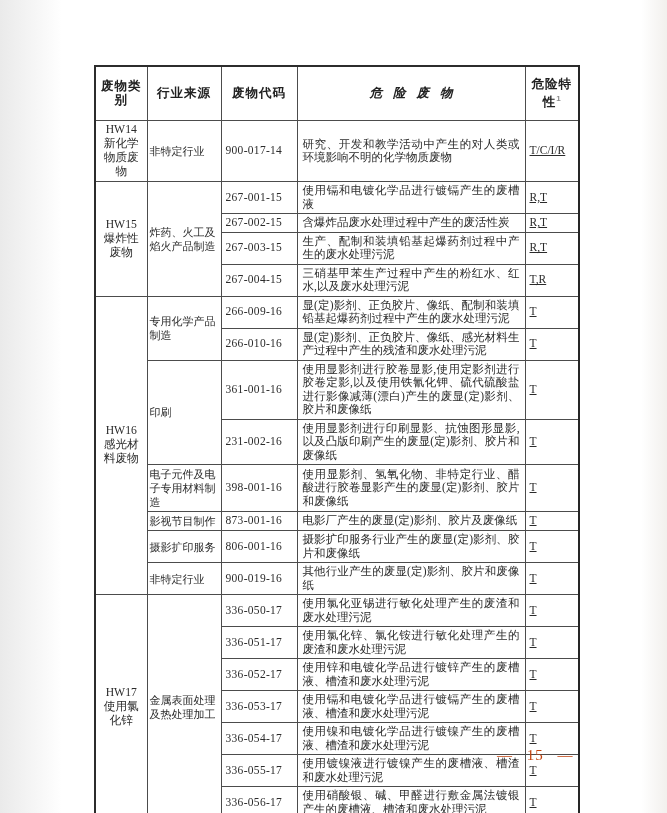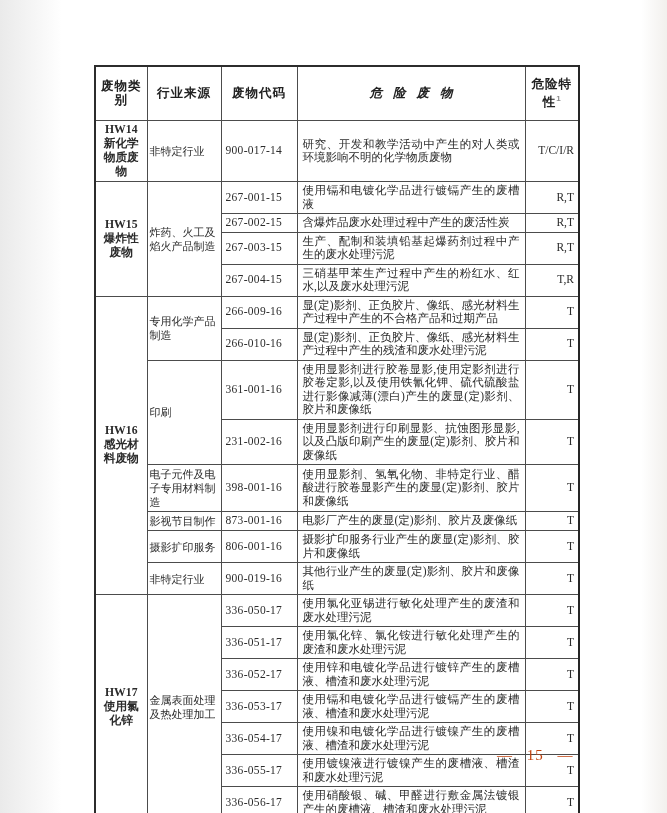--- a/index.html
+++ b/index.html
@@ -37,25 +37,25 @@
     font-family:"Liberation Sans","DejaVu Sans",sans-serif;
     font-weight:700;
     font-size:12.5px;
     letter-spacing:1px;
     padding:11px 2px;
     text-align:center;
     color:#222;
   }
   th.waste-h .h-label { letter-spacing:11px; padding-left:11px;font-style:italic; }
   .hdr-sup { font-size:8px; color:#8a8a8a; vertical-align:super; letter-spacing:0; }
-  td.cat-cell { text-align:center; line-height:14px; font-size:11.7px; padding:2px 2px;font-weight:bold; }
+  td.cat-cell { text-align:center; line-height:14px; font-size:11.7px; padding:2px 2px; }
   td.industry-cell { line-height:14px; font-size:11px; padding:2px 2px; }
   td.code-cell { text-align:left; white-space:nowrap; letter-spacing:0.3px; }
   td.desc-cell { text-align:justify; text-align-last:left; padding:2px 5px;margin-left:34px; }
-  td.char-cell { text-align:right; }
+  td.char-cell { text-align:left;text-decoration:underline; }
   .page-number {
     position:absolute; left:497px; top:747px;
     font-size:15px; letter-spacing:1px; word-spacing:9px; color:#c2410c;
   }
 </style>
 </head>
 <body>
 
 <div class="page">
   <div class="edge-left"></div>
@@ -115,21 +115,21 @@
         <td class="char-cell">T,R</td>
       </tr>
 
       <tr>
         <td class="cat-cell" rowspan="8">
           <div>HW16</div>
           <div>感光材料废物</div>
         </td>
         <td class="industry-cell" rowspan="2">专用化学产品制造</td>
         <td class="code-cell">266-009-16</td>
-        <td class="desc-cell">显(定)影剂、正负胶片、像纸、感光材料生产过程中产生的不合格产品和过期产品</td>
+        <td class="desc-cell">显(定)影剂、正负胶片、像纸、配制和装填铅基起爆药剂过程中产生的废水处理污泥</td>
         <td class="char-cell">T</td>
       </tr>
       <tr>
         <td class="code-cell">266-010-16</td>
         <td class="desc-cell">显(定)影剂、正负胶片、像纸、感光材料生产过程中产生的残渣和废水处理污泥</td>
         <td class="char-cell">T</td>
       </tr>
       <tr>
         <td class="industry-cell" rowspan="2">印刷</td>
         <td class="code-cell">361-001-16</td>

